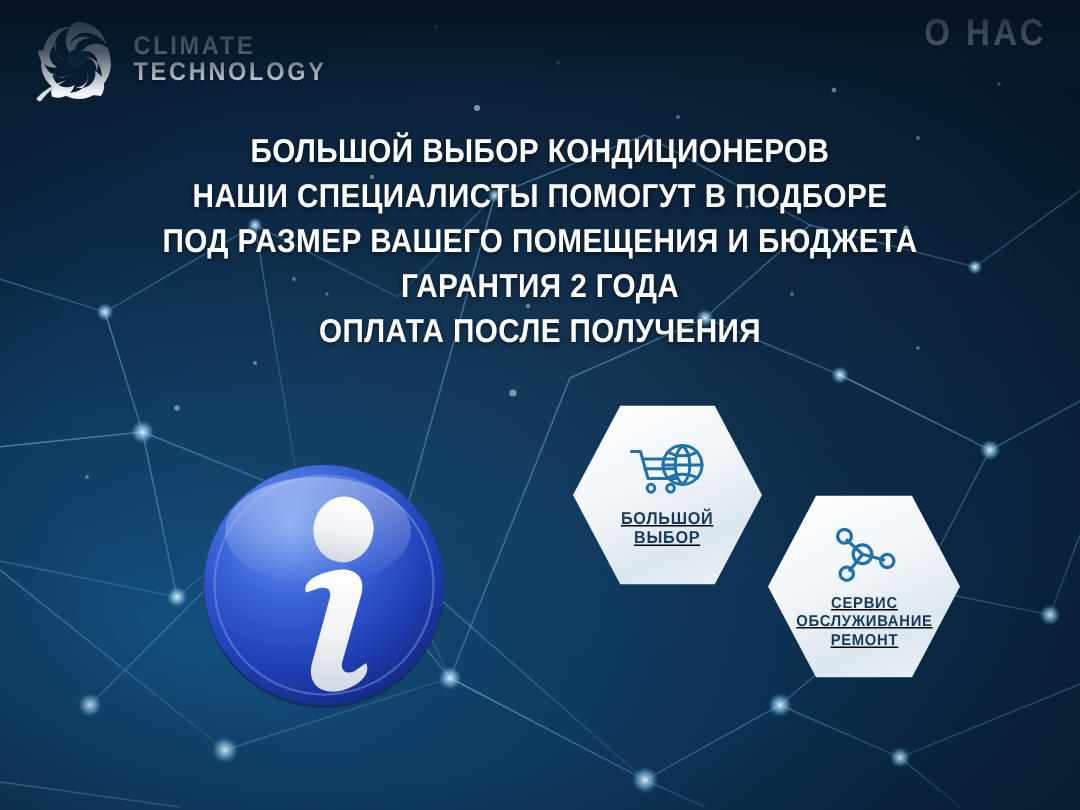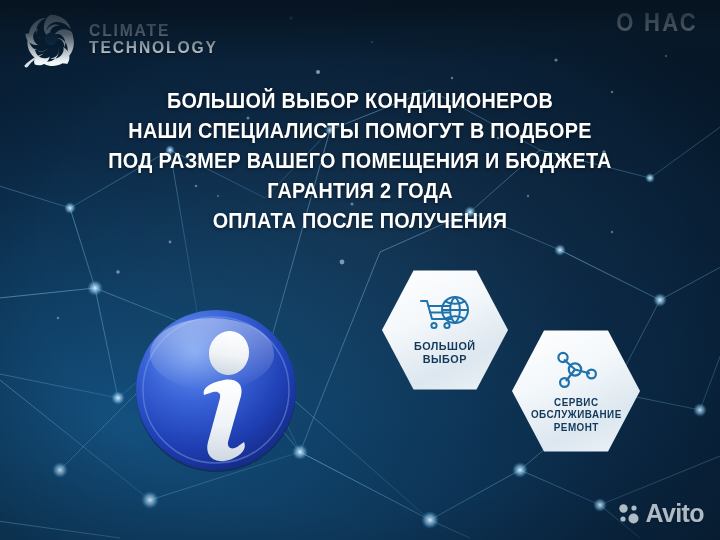--- a/index.html
+++ b/index.html
@@ -90,20 +90,21 @@
   }
 
   
   .hex{
     position:absolute;
     -webkit-clip-path:polygon(25% 2%,75% 2%,100% 50%,75% 98%,25% 98%,0% 50%);
     clip-path:polygon(25% 2%,75% 2%,100% 50%,75% 98%,25% 98%,0% 50%);
     background:linear-gradient(155deg,#ffffff 0%,#f4f8fb 38%,#dde7ef 72%,#eef4f8 100%);
     display:flex;flex-direction:column;align-items:center;justify-content:center;
     box-shadow:0 6px 18px rgba(0,0,0,.35);
+    text-decoration:underline;
   }
   .hex .ico{display:block;}
   .hex .cap{
     margin-top:5px;
     text-align:center;
     color:#12395c;
     font-weight:700;
     font-stretch:condensed;
     font-size:11px;
     line-height:13px;
@@ -305,26 +306,15 @@
       </g>
     </svg>
     <div class="cap">
       <div>СЕРВИС</div>
       <div>ОБСЛУЖИВАНИЕ</div>
       <div>РЕМОНТ</div>
     </div>
   </div>
 
 
-  <div class="avito">
-    <svg width="22" height="22" viewBox="0 0 22 22">
-      <g fill="#d9e2e8">
-        <circle cx="5.5" cy="5.5" r="4.2"></circle>
-        <circle cx="16" cy="5" r="2.6"></circle>
-        <circle cx="5" cy="16" r="2.6"></circle>
-        <circle cx="15.5" cy="15.5" r="5"></circle>
-      </g>
-    </svg>
-    <span class="avito-word">Avito</span>
-  </div>
 
   <div class="bg-top-band" style="pointer-events:none;"></div>
 </div>
 
 </body></html>

